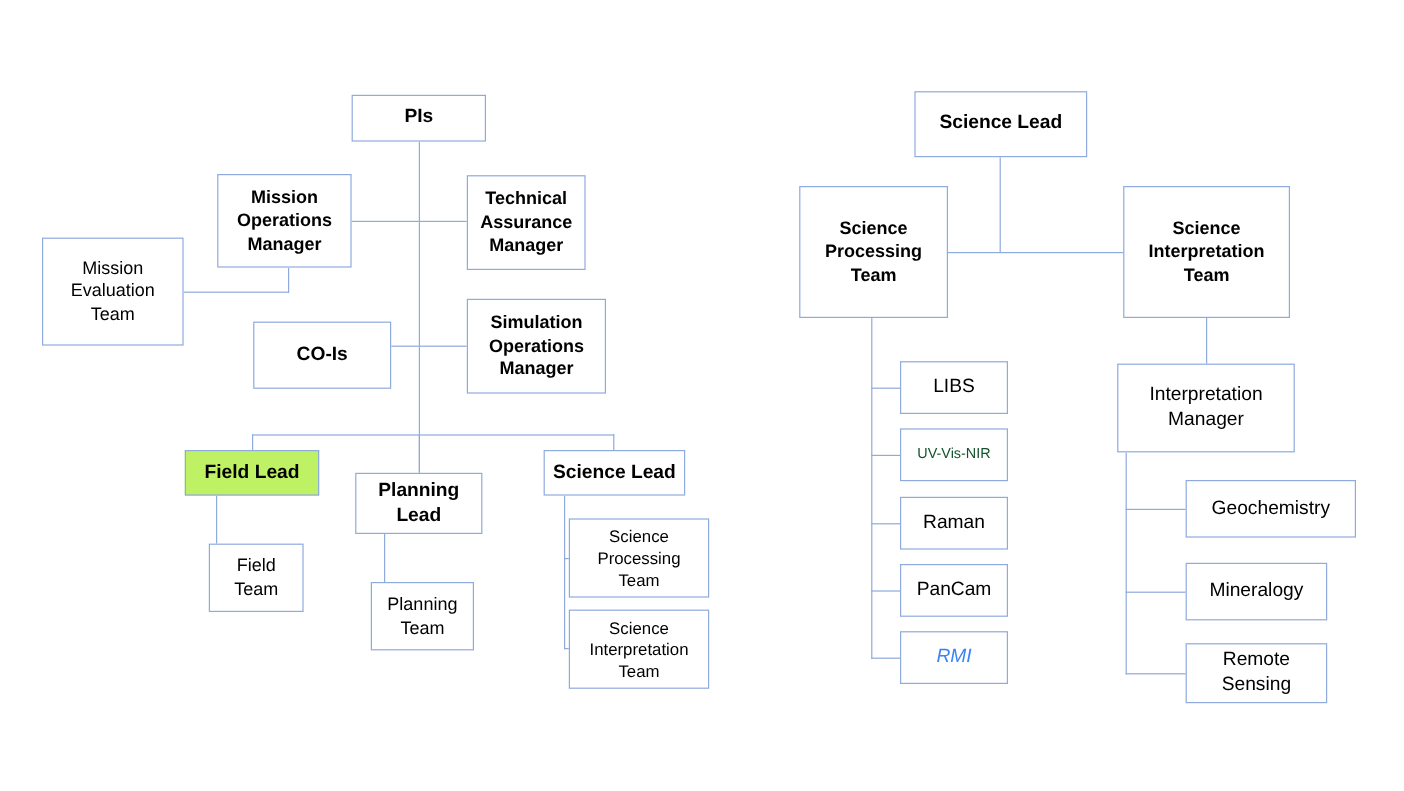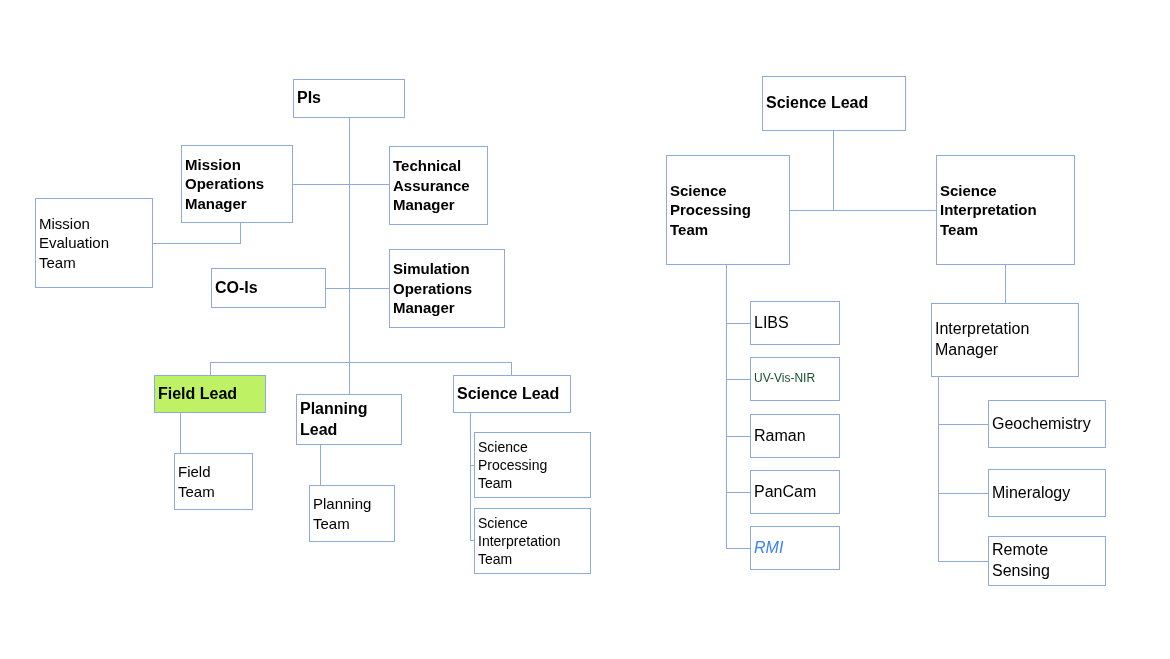--- a/index.html
+++ b/index.html
@@ -20,20 +20,21 @@
     overflow: hidden;
   }
   .node {
     position: absolute;
     box-sizing: border-box;
     border: 1.4px solid #8FAADC;
     background: #ffffff;
     display: flex;
     align-items: center;
     justify-content: center;
+    text-align: center;
     line-height: 1.30;
     z-index: 3;
     padding: 1px 3px;
   }
   .node .lbl {
     display: block;
     width: 100%;
     white-space: pre-line;
   }
   .bold {
@@ -96,21 +97,21 @@
     <div class="node" style="left: 389px; top: 146px; width: 99px; height: 79px; border-color: rgb(143, 170, 220); background: rgb(255, 255, 255);">
       <span class="lbl bold" style="font-size: 15px; color: rgb(0, 0, 0);">Technical
 Assurance
 Manager</span>
     </div>
     <div class="node" style="left: 35px; top: 198px; width: 118px; height: 90px; border-color: rgb(143, 170, 220); background: rgb(255, 255, 255);">
       <span class="lbl regular" style="font-size: 15px; color: rgb(0, 0, 0);">Mission
 Evaluation
 Team</span>
     </div>
-    <div class="node" style="left: 211px; top: 268px; width: 115px; height: 40px; border-color: rgb(143, 170, 220); background: rgb(255, 255, 255);">
+    <div class="node" style="left: 211px; top: 268px; width: 115px; height: 56px; border-color: rgb(143, 170, 220); background: rgb(255, 255, 255);">
       <span class="lbl bold" style="font-size: 16px; color: rgb(0, 0, 0);">CO-Is</span>
     </div>
     <div class="node" style="left: 389px; top: 249px; width: 116px; height: 79px; border-color: rgb(143, 170, 220); background: rgb(255, 255, 255);">
       <span class="lbl bold" style="font-size: 15px; color: rgb(0, 0, 0);">Simulation
 Operations
 Manager</span>
     </div>
     <div class="node" style="left: 154px; top: 375px; width: 112px; height: 38px; border-color: rgb(143, 170, 220); background: #bef264;">
       <span class="lbl bold" style="font-size: 16px; color: rgb(0, 0, 0);">Field Lead</span>
     </div>
@@ -164,21 +165,21 @@
     <div class="node" style="left: 750px; top: 470px; width: 90px; height: 44px; border-color: rgb(143, 170, 220); background: rgb(255, 255, 255);">
       <span class="lbl regular" style="font-size: 16px; color: rgb(0, 0, 0);">PanCam</span>
     </div>
     <div class="node" style="left: 750px; top: 526px; width: 90px; height: 44px; border-color: rgb(143, 170, 220); background: rgb(255, 255, 255);">
       <span class="lbl regular" style="font-size: 16px; color: #3b82f6; font-style: italic;">RMI</span>
     </div>
     <div class="node" style="left: 931px; top: 303px; width: 148px; height: 74px; border-color: rgb(143, 170, 220); background: rgb(255, 255, 255);">
       <span class="lbl regular" style="font-size: 16px; color: rgb(0, 0, 0);">Interpretation
 Manager</span>
     </div>
-    <div class="node" style="left: 988px; top: 400px; width: 118px; height: 48px; border-color: rgb(143, 170, 220); background: rgb(255, 255, 255);">
+    <div class="node" style="left: 988px; top: 400px; width: 142px; height: 48px; border-color: rgb(143, 170, 220); background: rgb(255, 255, 255);">
       <span class="lbl regular" style="font-size: 16px; color: rgb(0, 0, 0);">Geochemistry</span>
     </div>
     <div class="node" style="left: 988px; top: 469px; width: 118px; height: 48px; border-color: rgb(143, 170, 220); background: rgb(255, 255, 255);">
       <span class="lbl regular" style="font-size: 16px; color: rgb(0, 0, 0);">Mineralogy</span>
     </div>
     <div class="node" style="left: 988px; top: 536px; width: 118px; height: 50px; border-color: rgb(143, 170, 220); background: rgb(255, 255, 255);">
       <span class="lbl regular" style="font-size: 16px; color: rgb(0, 0, 0);">Remote
 Sensing</span>
     </div>
   </div>

